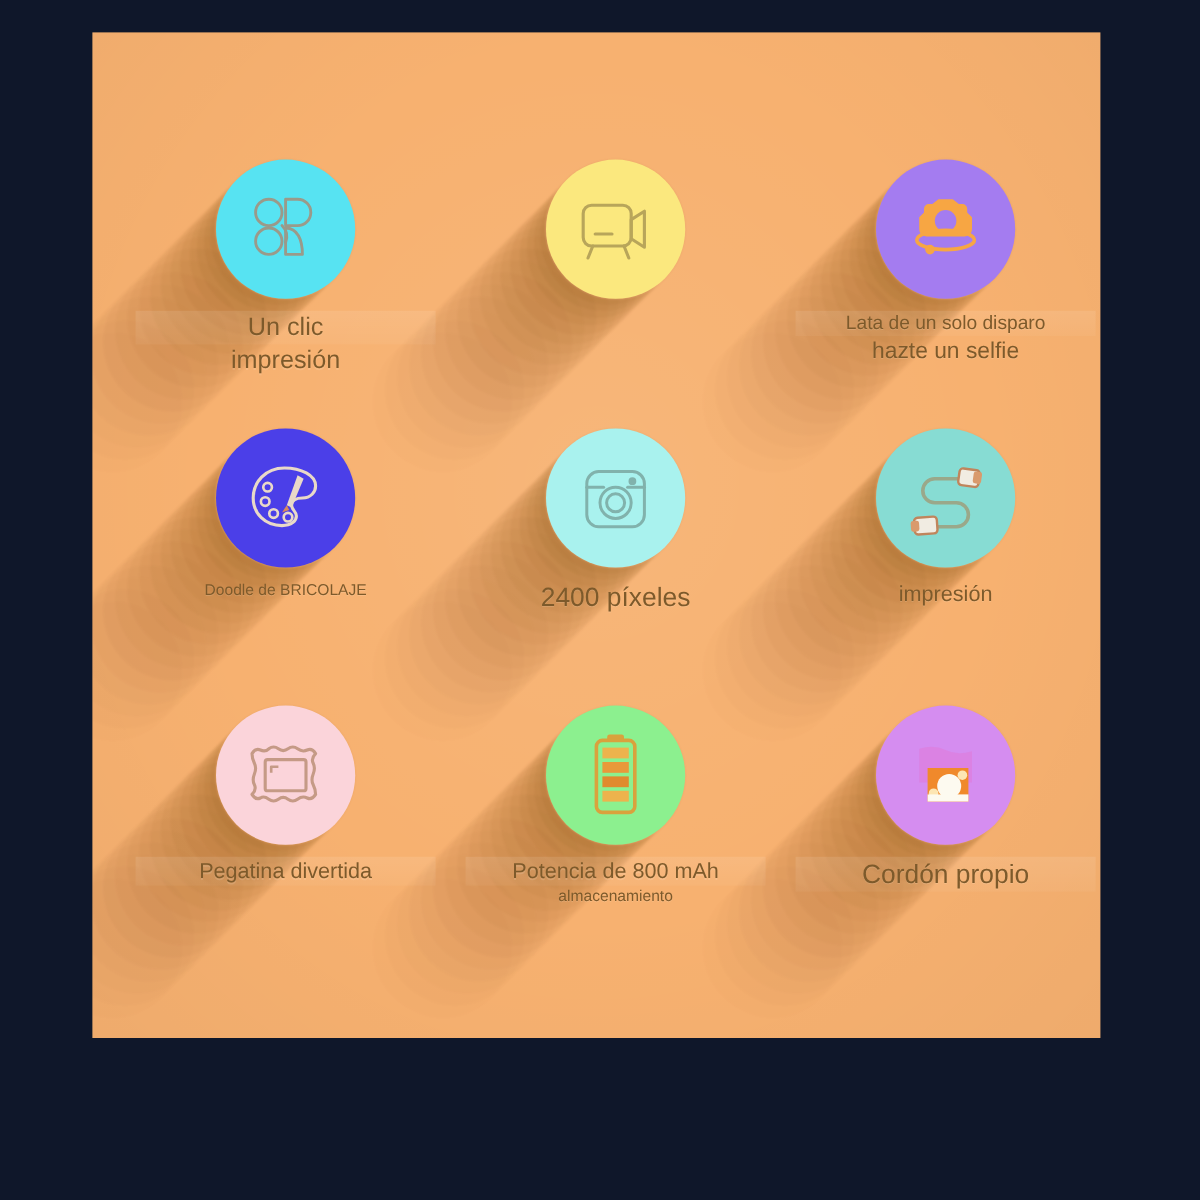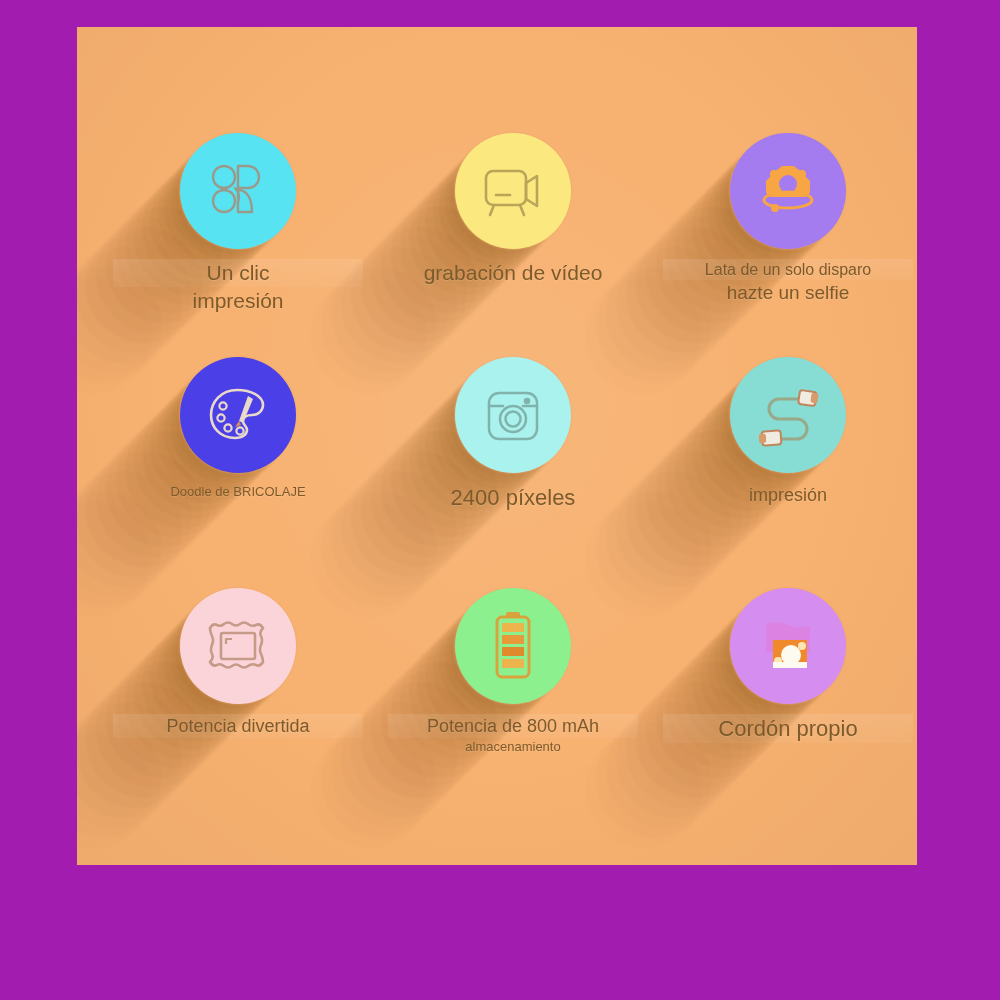--- a/index.html
+++ b/index.html
@@ -9,21 +9,21 @@
     height: 1000px;
     background: #ffffff;
     font-family: "Liberation Sans", sans-serif;
     overflow: hidden;
   }
 
   #root {
     position: relative;
     width: 1000px;
     height: 1000px;
-    background: #a21caf;
+    background: #0f172a;
   }
 
   
   #panel {
     position: absolute;
     left: 77px;
     top: 27px;
     width: 840px;
     height: 838px;
     background: #f7b170;
@@ -155,21 +155,20 @@
         <div class="circle" style="background:#fbe87e;">
           <svg width="74" height="72" viewBox="0 0 74 72" fill="none" stroke="#b8a55a" stroke-width="2.6" stroke-linecap="round" stroke-linejoin="round">
             <rect x="10" y="16" width="40" height="34" rx="7"></rect>
             <path d="M50 28 l11 -7 v30 l-11 -7 z"></path>
             <path d="M20 40 h14"></path>
             <path d="M18 50 l-4 10"></path>
             <path d="M44 50 l4 10"></path>
           </svg>
         </div>
         <div class="labels">
-          <span class="lbl l2">grabación de vídeo</span>
         </div>
       </div>
 
       <div class="cell" style="left:586px; top:106px;">
         <div class="shadow"></div>
         <div class="circle" style="background:#a47cf0;">
           <svg width="72" height="66" viewBox="0 0 72 66" fill="none">
             <path d="M25 12 l5 -4 h12 l5 4 h3 a4 4 0 0 1 4 4 v3 l4 4 v10 a6 6 0 0 1 -6 6 H20 a6 6 0 0 1 -6 -6 V23 l4 -4 v-3 a4 4 0 0 1 4 -4 z" fill="#f7a643"></path>
             <circle cx="36" cy="26" r="9" fill="#a47cf0"></circle>
             <ellipse cx="36" cy="42" rx="24" ry="8" stroke="#f7a643" stroke-width="3" fill="none"></ellipse>
@@ -238,21 +237,21 @@
         <div class="circle" style="background:#fbd4da;">
           <svg width="76" height="68" viewBox="0 0 76 68" fill="none" stroke="#c59a86" stroke-width="2.6" stroke-linejoin="round">
             <path d="M10 16 q3 -5 7 -3 q4 2 7 -1 q4 -3 8 0 q4 3 8 0 q4 -3 8 0 q4 3 8 1 q4 -2 7 3
                      q-4 4 -2 8 q2 4 0 9 q-2 5 0 9 q2 4 2 8 q-3 5 -7 3 q-4 -2 -8 1 q-4 3 -8 0 q-4 -3 -8 0 q-4 3 -8 0 q-4 -3 -7 -1 q-4 2 -7 -3
                      q4 -4 2 -8 q-2 -4 0 -9 q2 -5 0 -9 q-2 -4 -2 -8 z"></path>
             <rect x="21" y="21" width="34" height="26" rx="2"></rect>
             <path d="M26 32 v-5 h6" stroke-width="2.2"></path>
           </svg>
         </div>
         <div class="labels">
-          <span class="lbl mid band">Potencia divertida</span>
+          <span class="lbl mid band">Pegatina divertida</span>
         </div>
       </div>
 
       <div class="cell" style="left:311px; top:561px;">
         <div class="shadow"></div>
         <div class="circle" style="background:#8cf08f;">
           <svg width="54" height="76" viewBox="0 0 54 76" fill="none">
             <rect x="20" y="4" width="14" height="6" rx="2" fill="#d9a23d"></rect>
             <rect x="11" y="9" width="32" height="60" rx="5" fill="none" stroke="#d9a23d" stroke-width="3"></rect>
             <rect x="16" y="15" width="22" height="9" fill="#edb34d"></rect>

